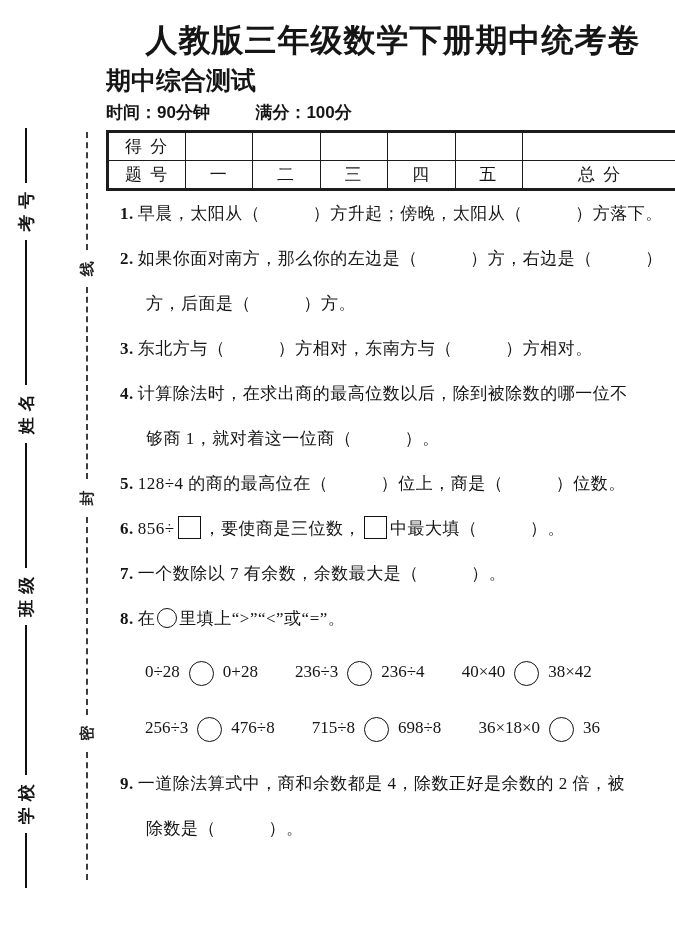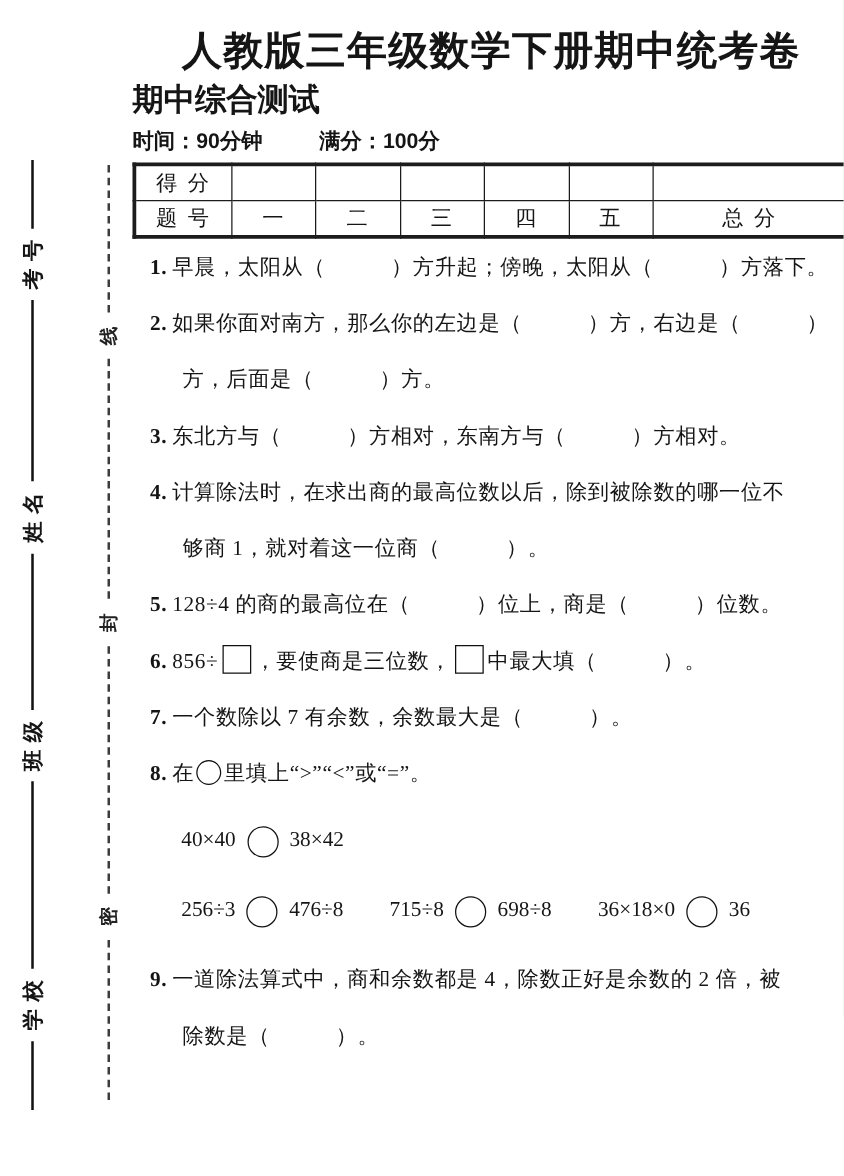--- a/index.html
+++ b/index.html
@@ -176,20 +176,22 @@
 
       <div class="qline">
         <span class="qnum">7.</span><span>一个数除以 7 有余数，余数最大是（　　　）。</span>
       </div>
 
       <div class="qline">
         <span class="qnum">8.</span><span>在</span><span class="inline-circle"></span><span>里填上“&gt;”“&lt;”或“=”。</span>
       </div>
 
       <div class="cmp-row">
+        <span class="cmp"><span>0÷28</span><span class="cmp-circle"></span><span>0+28</span></span>
+        <span class="cmp"><span>236÷3</span><span class="cmp-circle"></span><span>236÷4</span></span>
         <span class="cmp"><span>40×40</span><span class="cmp-circle"></span><span>38×42</span></span>
       </div>
 
       <div class="cmp-row">
         <span class="cmp"><span>256÷3</span><span class="cmp-circle"></span><span>476÷8</span></span>
         <span class="cmp"><span>715÷8</span><span class="cmp-circle"></span><span>698÷8</span></span>
         <span class="cmp"><span>36×18×0</span><span class="cmp-circle"></span><span>36</span></span>
       </div>
 
       <div class="q9-wrap">

